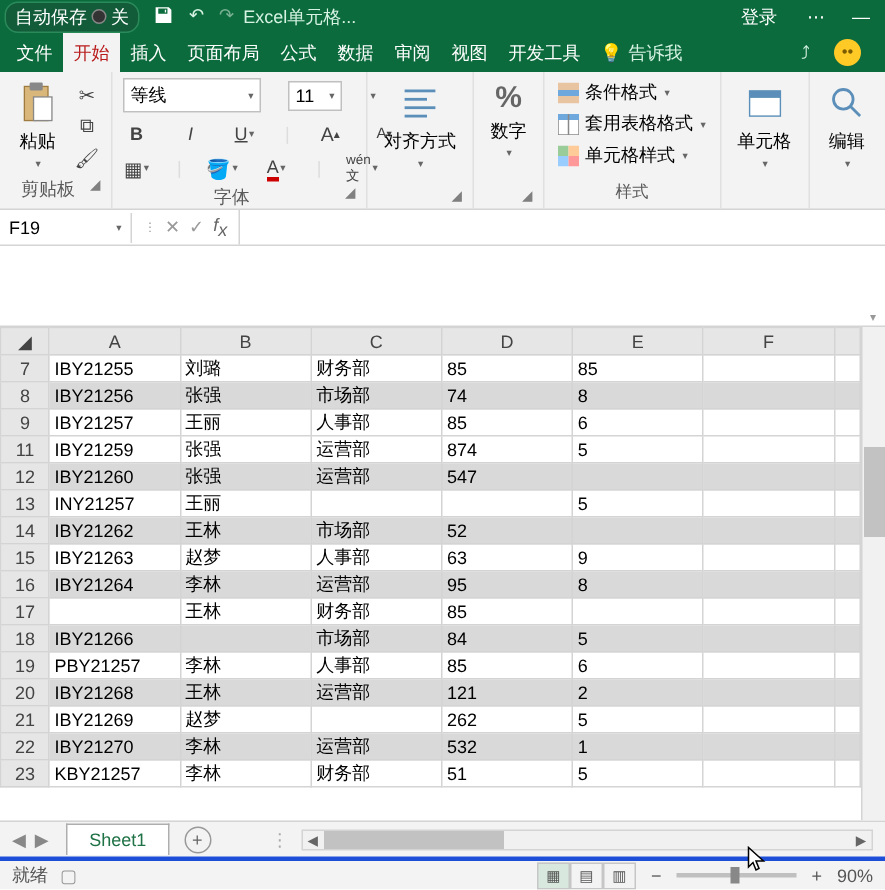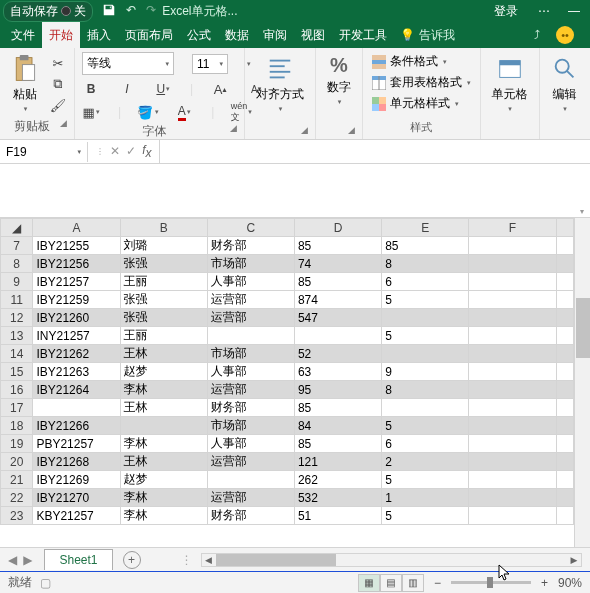--- a/index.html
+++ b/index.html
@@ -51,21 +51,21 @@
 tr.band td{background:#d9d9d9}
 .vscroll{width:16px;background:#f1f1f1;border-left:1px solid #d4d4d4;position:relative}
 .vthumb{position:absolute;top:80px;width:14px;height:60px;background:#c2c2c2;left:1px}
 .sheet-tabs{height:24px;border-top:1px solid #d4d4d4;display:flex;align-items:center;background:#f3f3f3}
 .nav-arr{padding:0 8px;color:#888;display:flex;gap:6px}
 .sheet-tab{background:#fff;border:1px solid #aeaeae;border-bottom:none;padding:3px 14px;color:#1f7246;font-size:12px;margin-left:4px}
 .add-sheet{width:18px;height:18px;border:1px solid #999;border-radius:50%;display:flex;align-items:center;justify-content:center;margin-left:10px;color:#666;cursor:pointer}
 .hscroll{flex:1;margin:0 8px;height:14px;background:#f1f1f1;border:1px solid #d4d4d4;display:flex;align-items:center;position:relative}
 .harrow{width:14px;text-align:center;color:#666;font-size:9px}
 .hthumb{position:absolute;left:14px;height:12px;width:120px;background:#c2c2c2}
-.statusbar{height:22px;background:#f3f3f3;border-top:1px solid #1d4ed8;display:flex;align-items:center;padding:0 8px;font-size:11px;color:#555}
+.statusbar{height:22px;background:#f3f3f3;border-top:3px solid #1d4ed8;display:flex;align-items:center;padding:0 8px;font-size:11px;color:#555}
 .status-right{margin-left:auto;display:flex;align-items:center;gap:10px}
 .view-btns{display:flex;gap:0}
 .view-btn{width:22px;height:18px;border:1px solid #c6c6c6;display:flex;align-items:center;justify-content:center;font-size:10px;cursor:pointer}
 .view-btn.active{background:#d8e8de}
 .zoom-slider{width:80px;height:3px;background:#c0c0c0;position:relative}
 .zoom-thumb{position:absolute;width:6px;height:11px;background:#888;top:-4px;left:36px}
 .cursor{position:absolute;width:14px;height:18px;pointer-events:none;z-index:99}
 </style>
 </head>
 <body>

